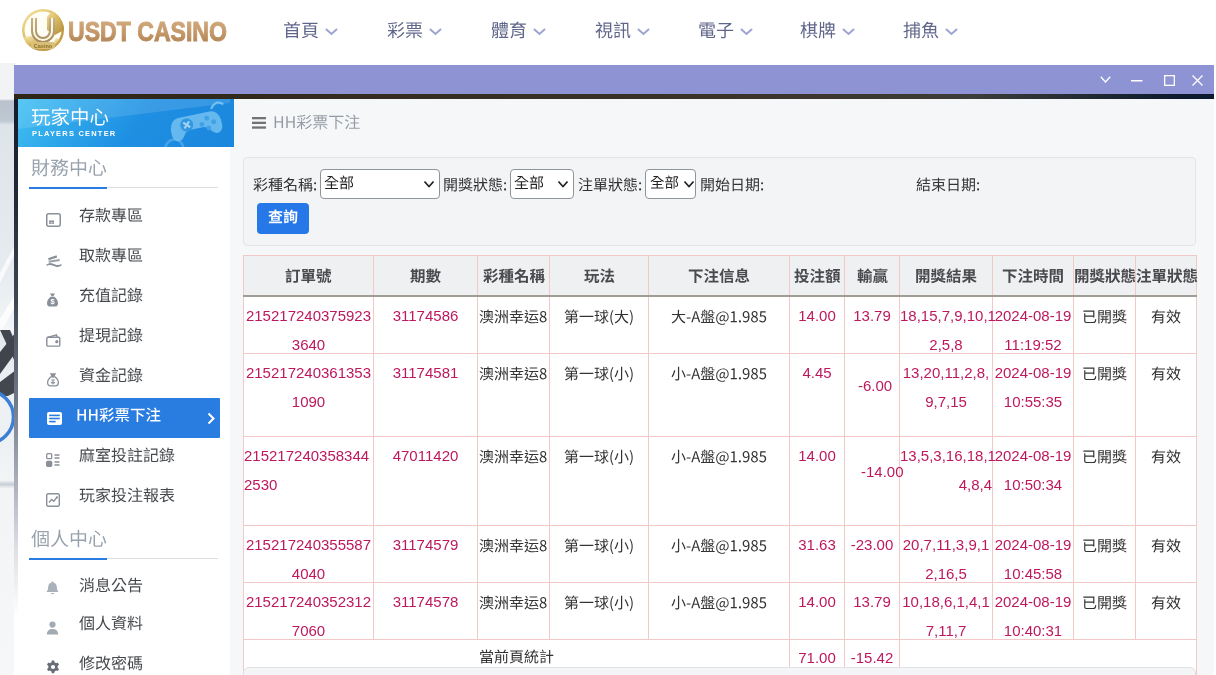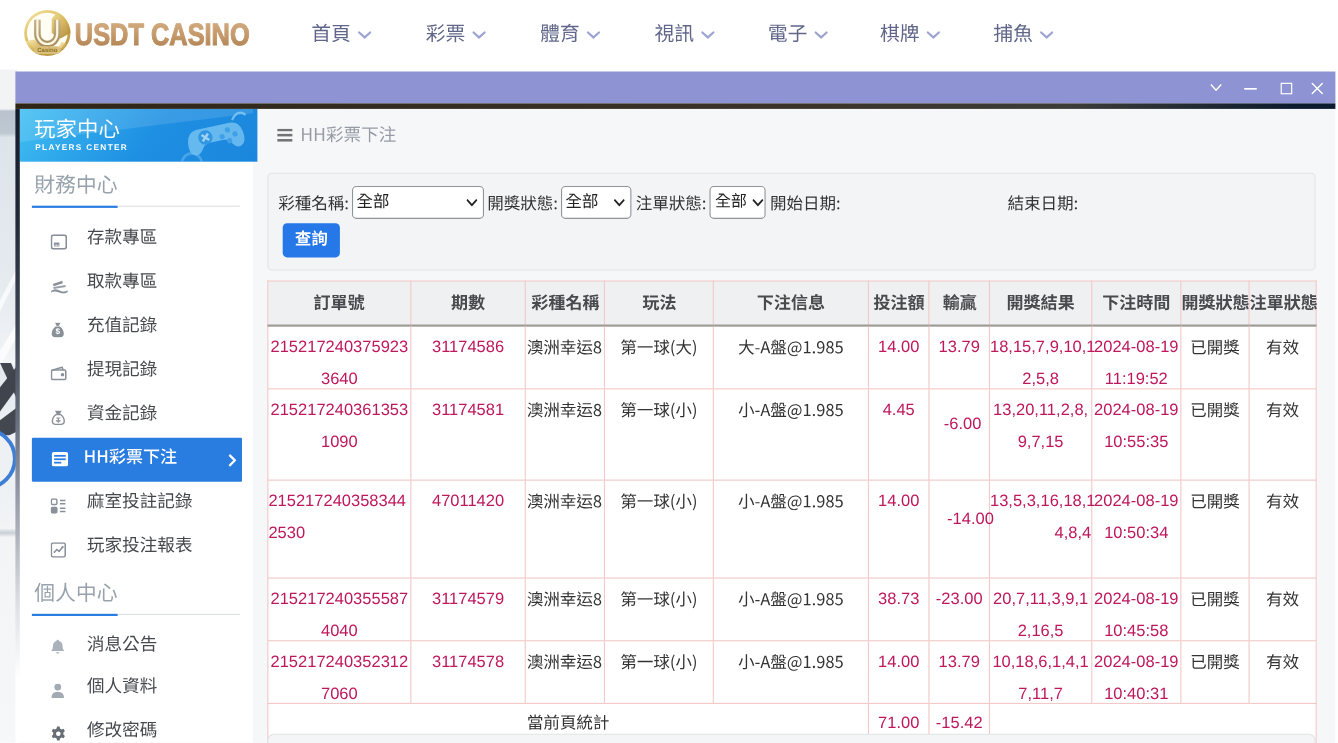--- a/index.html
+++ b/index.html
@@ -818,21 +818,21 @@
                   <path transform="translate(2955.0 0)" d="M449 -173C527 -173 597 -155 662 -116L637 -62C588 -91 525 -112 456 -112C266 -112 123 12 123 230C123 491 316 661 515 661C718 661 825 529 825 348C825 204 745 117 674 117C613 117 591 160 613 249L657 472H597L584 426H582C561 463 531 481 493 481C362 481 277 340 277 222C277 120 336 63 412 63C462 63 512 97 548 140H551C558 83 605 55 666 55C767 55 889 157 889 352C889 572 747 722 523 722C273 722 56 526 56 227C56 -34 231 -173 449 -173ZM430 126C385 126 351 155 351 227C351 312 406 417 493 417C524 417 544 405 565 370L534 193C495 146 461 126 430 126Z"></path>
                   <path transform="translate(3901.0 0)" d="M88 0H490V76H343V733H273C233 710 186 693 121 681V623H252V76H88Z"></path>
                   <path transform="translate(4456.0 0)" d="M139 -13C175 -13 205 15 205 56C205 98 175 126 139 126C102 126 73 98 73 56C73 15 102 -13 139 -13Z"></path>
                   <path transform="translate(4734.0 0)" d="M235 -13C372 -13 501 101 501 398C501 631 395 746 254 746C140 746 44 651 44 508C44 357 124 278 246 278C307 278 370 313 415 367C408 140 326 63 232 63C184 63 140 84 108 119L58 62C99 19 155 -13 235 -13ZM414 444C365 374 310 346 261 346C174 346 130 410 130 508C130 609 184 675 255 675C348 675 404 595 414 444Z"></path>
                   <path transform="translate(5289.0 0)" d="M280 -13C417 -13 509 70 509 176C509 277 450 332 386 369V374C429 408 483 474 483 551C483 664 407 744 282 744C168 744 81 669 81 558C81 481 127 426 180 389V385C113 349 46 280 46 182C46 69 144 -13 280 -13ZM330 398C243 432 164 471 164 558C164 629 213 676 281 676C359 676 405 619 405 546C405 492 379 442 330 398ZM281 55C193 55 127 112 127 190C127 260 169 318 228 356C332 314 422 278 422 179C422 106 366 55 281 55Z"></path>
                   <path transform="translate(5844.0 0)" d="M262 -13C385 -13 502 78 502 238C502 400 402 472 281 472C237 472 204 461 171 443L190 655H466V733H110L86 391L135 360C177 388 208 403 257 403C349 403 409 341 409 236C409 129 340 63 253 63C168 63 114 102 73 144L27 84C77 35 147 -13 262 -13Z"></path>
                 </g>
               </svg></div>
           </td>
           <td style="border:1px solid #f2c9c6;padding:0;vertical-align:top">
-            <div style="margin-top:5.5px;height:50.5px;line-height:28.5px;text-align:center">38.73</div>
+            <div style="margin-top:5.5px;height:50.5px;line-height:28.5px;text-align:center">31.63</div>
           </td>
           <td style="border:1px solid #f2c9c6;padding:0;vertical-align:top">
             <div style="margin-top:5.5px;height:50.5px;line-height:28.5px;text-align:center">-23.00</div>
           </td>
           <td style="border:1px solid #f2c9c6;padding:0;vertical-align:top">
             <div style="margin-top:5.5px;height:50.5px;line-height:28.5px;text-align:center">20,7,11,3,9,1<br>2,16,5</div>
           </td>
           <td style="border:1px solid #f2c9c6;padding:0;vertical-align:top">
             <div style="margin-top:5.5px;height:50.5px;line-height:28.5px;text-align:center">2024-08-19<br>10:45:58</div>
           </td>

